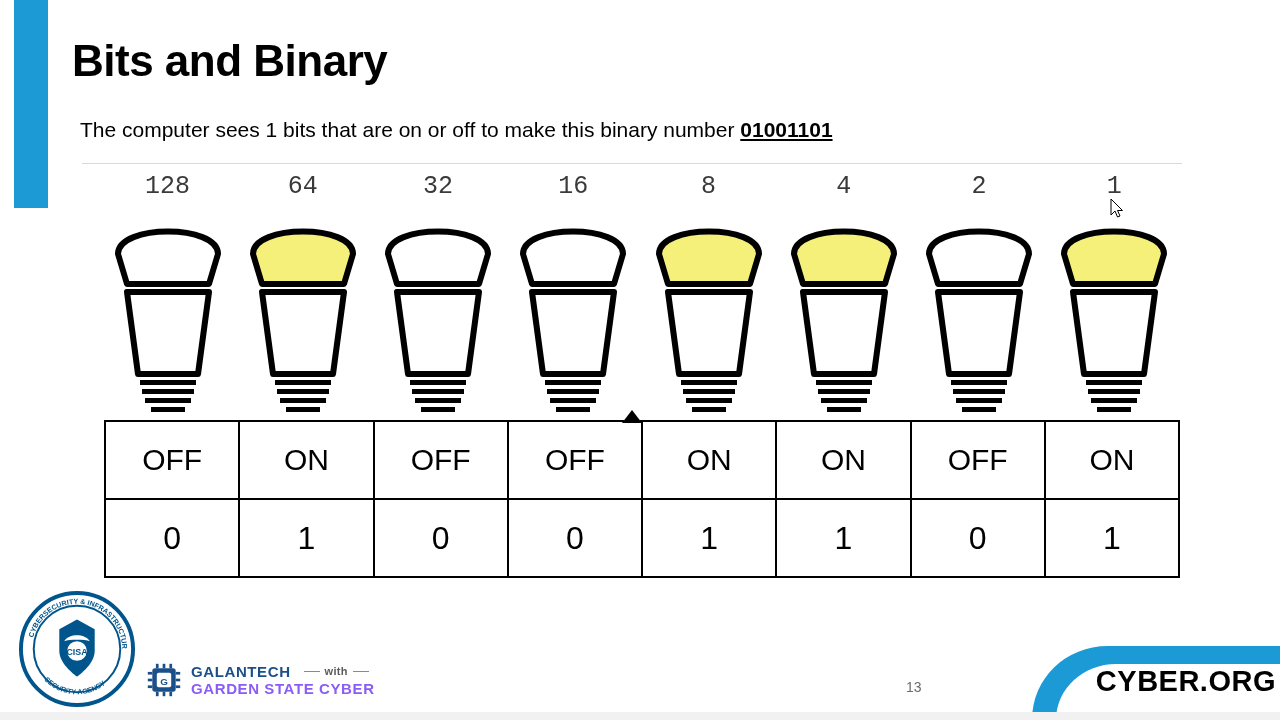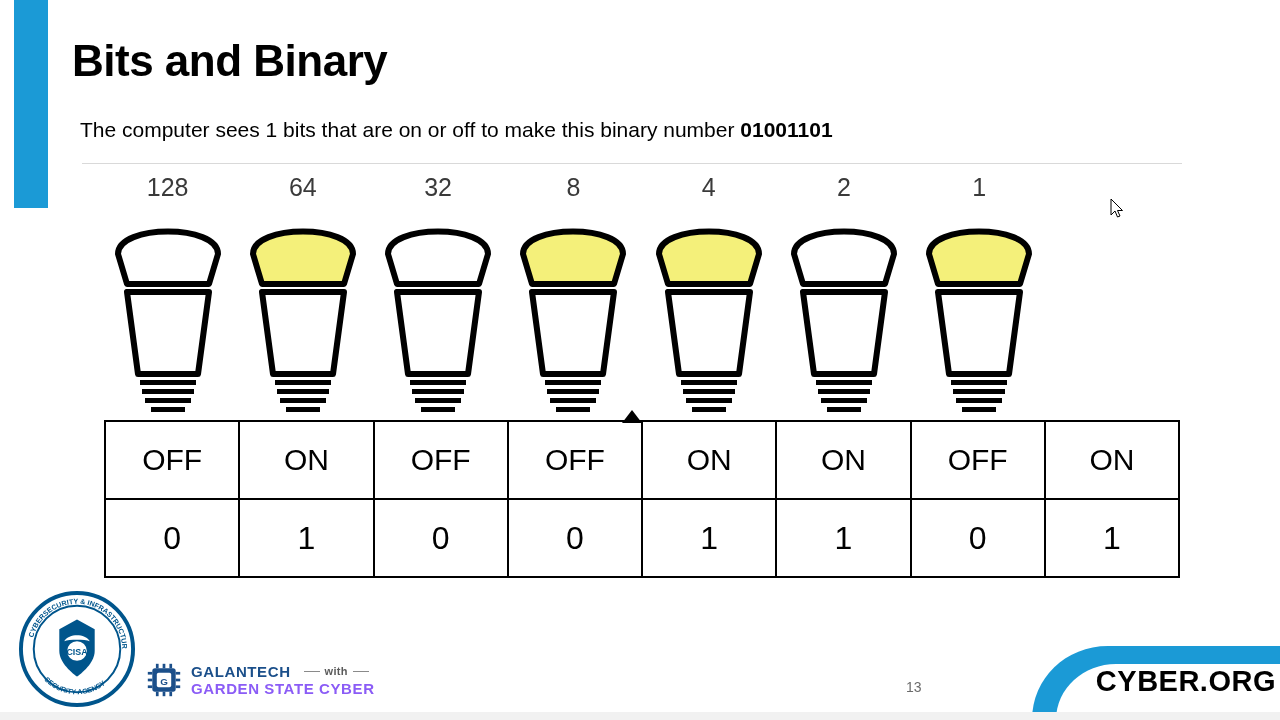--- a/index.html
+++ b/index.html
@@ -43,20 +43,21 @@
   .subtitle {
     position: absolute;
     left: 80px;
     top: 118px;
     font-size: 21px;
     color: #000000;
     white-space: nowrap;
   }
   .subtitle .bold {
     font-weight: bold;
+    text-decoration: underline;
   }
   .divider {
     position: absolute;
     left: 82px;
     top: 163px;
     width: 1100px;
     height: 1px;
     background: #d9d9d9;
   }
 
@@ -72,21 +73,21 @@
   .bulb-cell {
     width: 135.25px;
     position: relative;
     display: flex;
     flex-direction: column;
     align-items: center;
   }
   .bulb-value {
     font-size: 25px;
     color: #3a3a3a;
-    font-family: Liberation Sans, sans-serif;
+    font-family: Liberation Mono, monospace;
     line-height: 30px;
     margin-bottom: 4px;
   }
   .bulb-svg {
     display: block;
   }
 
   
   .bit-table {
     position: absolute;
@@ -271,20 +272,31 @@
       <svg class="bulb-svg" width="124" height="210" viewBox="0 0 124 210">
         <path d="M12 48 C12 18, 112 18, 112 48 L103 78 L21 78 Z" fill="#ffffff" stroke="#000000" stroke-width="6" stroke-linejoin="round"></path>
         <path d="M21 86 L103 86 L92 168 L32 168 Z" fill="#ffffff" stroke="#000000" stroke-width="6" stroke-linejoin="round"></path>
         <rect x="34" y="174" width="56" height="5" fill="#000000"></rect>
         <rect x="36" y="183" width="52" height="5" fill="#000000"></rect>
         <rect x="39" y="192" width="46" height="5" fill="#000000"></rect>
         <rect x="45" y="201" width="34" height="5" fill="#000000"></rect>
       </svg>
     </div>
 
+    <div class="bulb-cell">
+      <div class="bulb-value">16</div>
+      <svg class="bulb-svg" width="124" height="210" viewBox="0 0 124 210">
+        <path d="M12 48 C12 18, 112 18, 112 48 L103 78 L21 78 Z" fill="#ffffff" stroke="#000000" stroke-width="6" stroke-linejoin="round"></path>
+        <path d="M21 86 L103 86 L92 168 L32 168 Z" fill="#ffffff" stroke="#000000" stroke-width="6" stroke-linejoin="round"></path>
+        <rect x="34" y="174" width="56" height="5" fill="#000000"></rect>
+        <rect x="36" y="183" width="52" height="5" fill="#000000"></rect>
+        <rect x="39" y="192" width="46" height="5" fill="#000000"></rect>
+        <rect x="45" y="201" width="34" height="5" fill="#000000"></rect>
+      </svg>
+    </div>
 
     <div class="bulb-cell">
       <div class="bulb-value">8</div>
       <svg class="bulb-svg" width="124" height="210" viewBox="0 0 124 210">
         <path d="M12 48 C12 18, 112 18, 112 48 L103 78 L21 78 Z" fill="#f4f07a" stroke="#000000" stroke-width="6" stroke-linejoin="round"></path>
         <path d="M21 86 L103 86 L92 168 L32 168 Z" fill="#ffffff" stroke="#000000" stroke-width="6" stroke-linejoin="round"></path>
         <rect x="34" y="174" width="56" height="5" fill="#000000"></rect>
         <rect x="36" y="183" width="52" height="5" fill="#000000"></rect>
         <rect x="39" y="192" width="46" height="5" fill="#000000"></rect>
         <rect x="45" y="201" width="34" height="5" fill="#000000"></rect>

